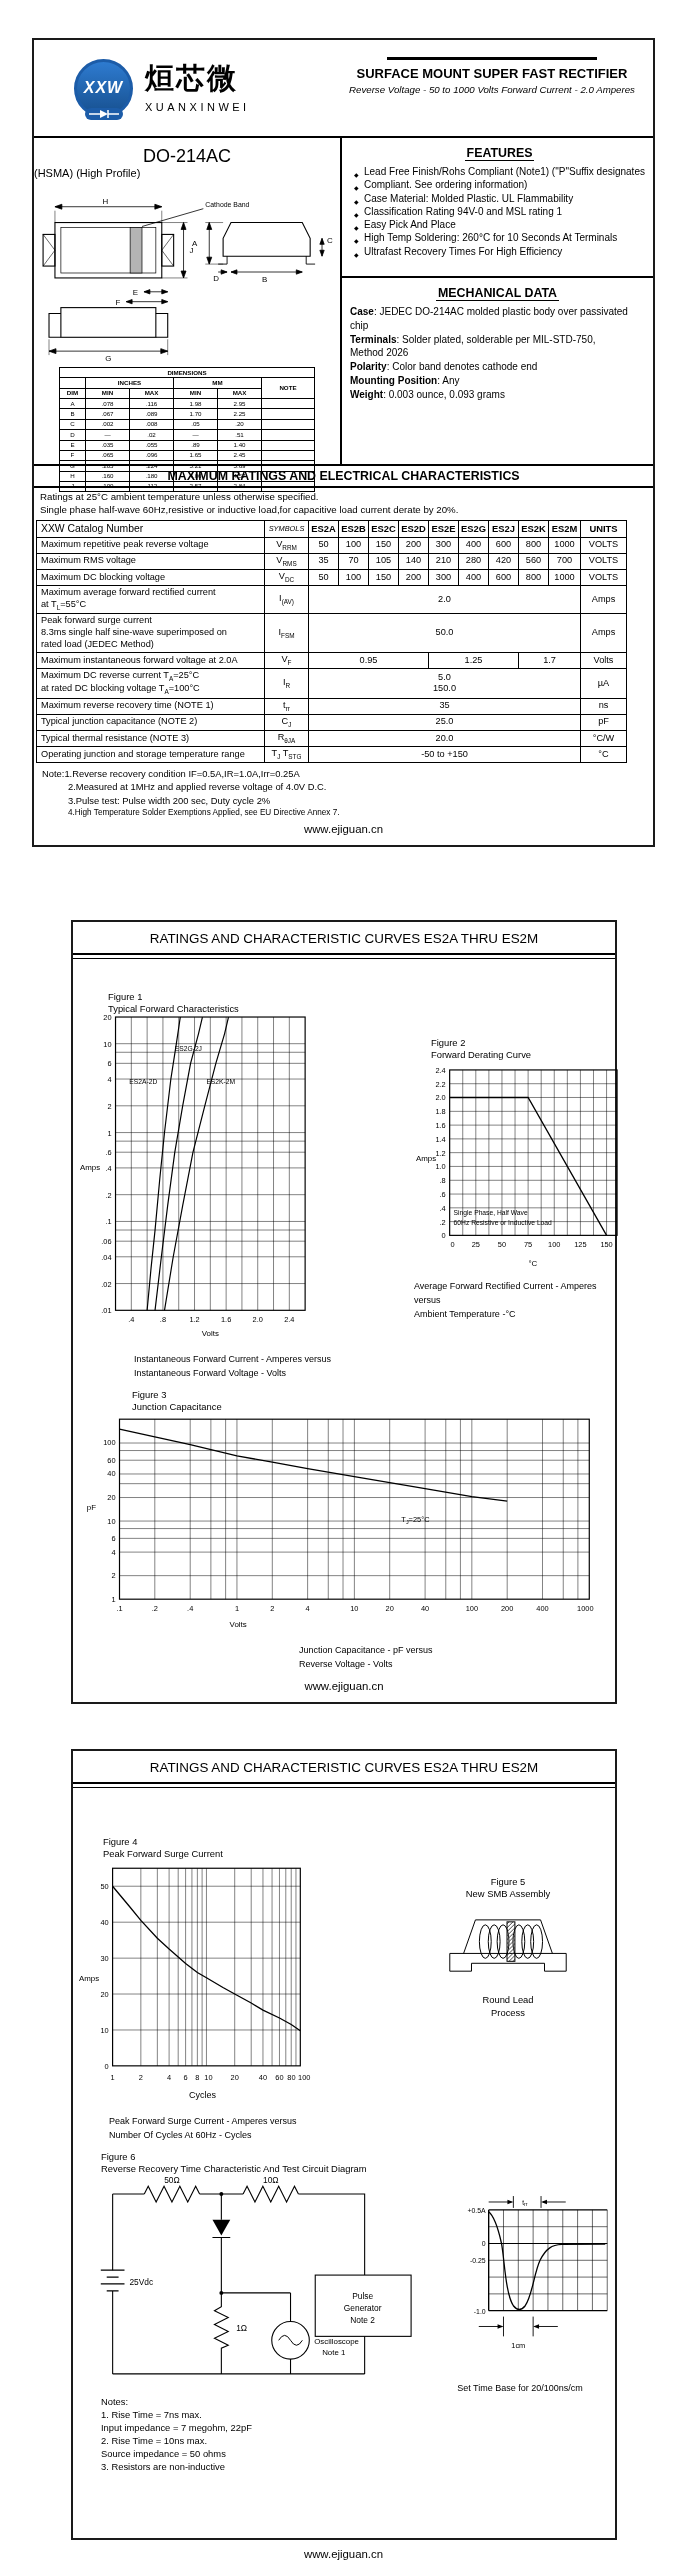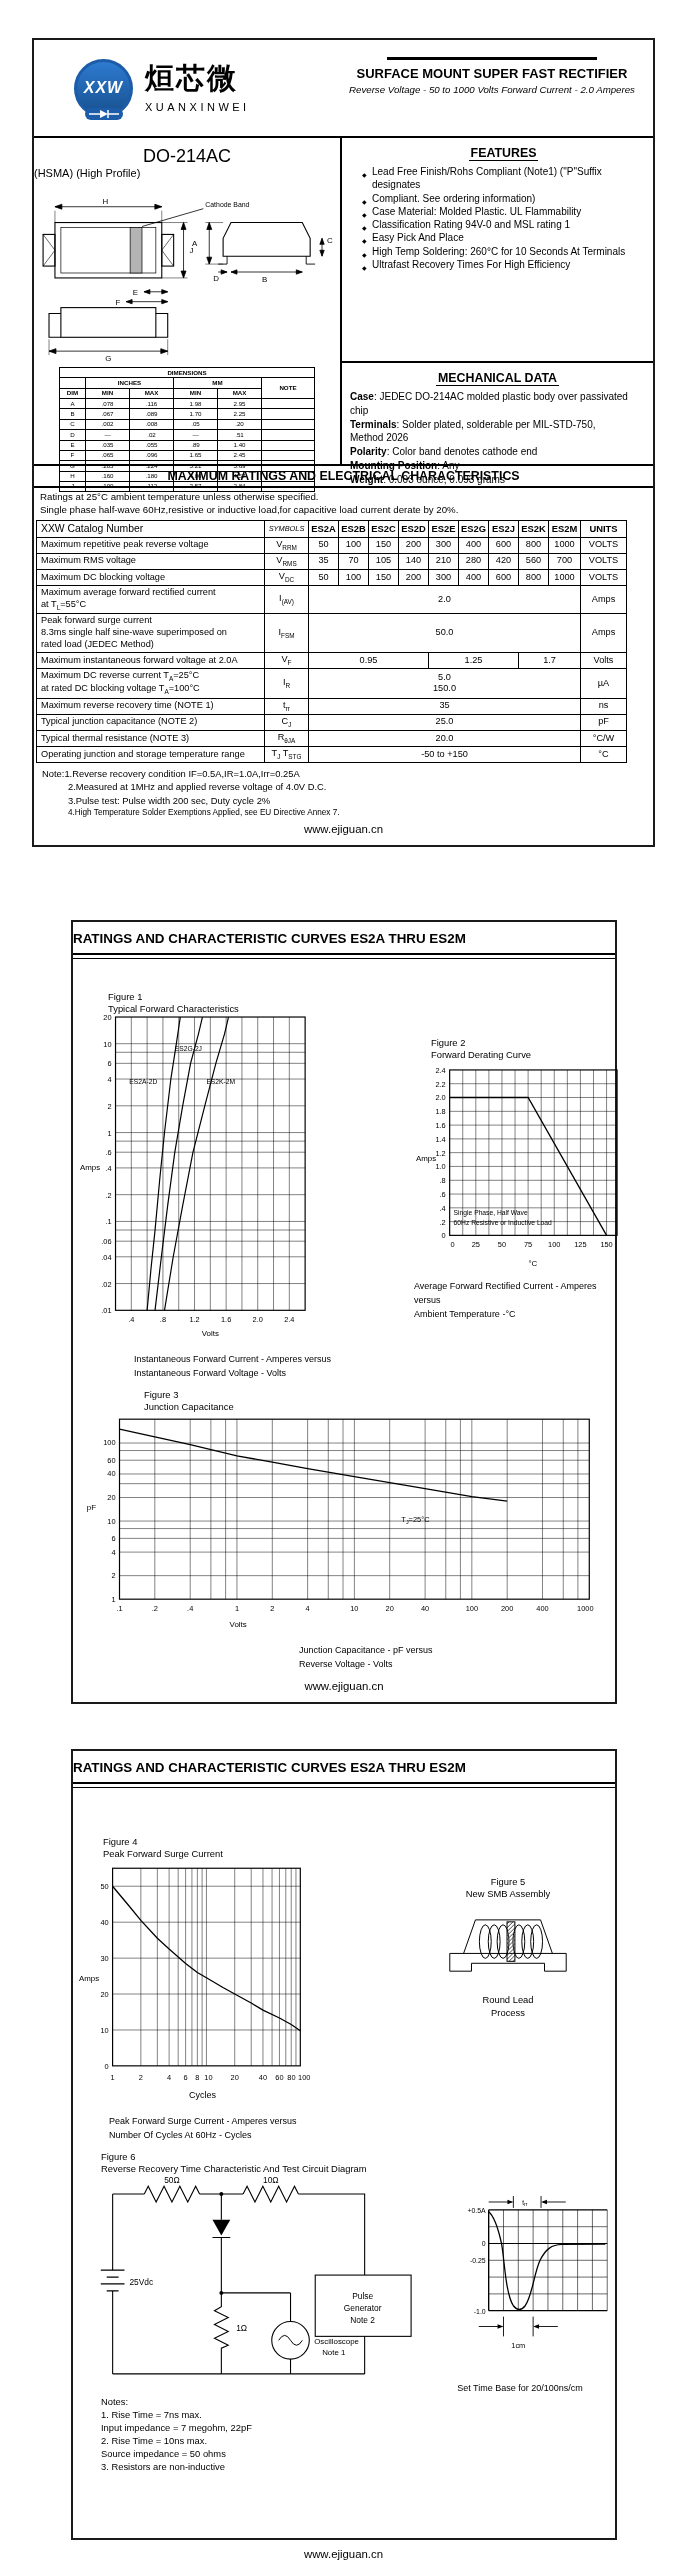--- a/index.html
+++ b/index.html
@@ -30,21 +30,21 @@
   .tagline{font-size:9.7px;font-style:italic;margin-top:3px}
   .cols{display:flex;height:326px}
   .colL{width:308px;border-right:2px solid #000;box-sizing:border-box}
   .colR{flex:1;padding:0}
   .pkg1{text-align:center;font-size:18px;margin-top:8px}
   .pkg2{text-align:left;font-size:11px}
   .pkgsvg{margin:2px auto 0}
   .dt{border-collapse:collapse;margin:3px auto 0}
   .dt td{border:1px solid #000;font-size:6.2px;padding:0.5px 2px;text-align:center;line-height:1.35}
   .dt td.b{font-weight:bold}
-  .featblk{height:225px;border-bottom:2px solid #000;padding:5px 8px 0 20px;box-sizing:border-box}
+  .featblk{height:140px;border-bottom:2px solid #000;padding:5px 8px 0 12px;box-sizing:border-box}
   .mechblk{padding:5px 8px 0 8px}
   .secttl{text-align:center;margin-bottom:4px}
   .secttl span{font-weight:bold;font-size:12.4px;border-bottom:1.5px solid #000;padding:0 2px}
   .feats div{display:flex;font-size:10px;line-height:1.33}
   .feats .blt{width:10px;flex:none}
   .blt::before{content:"◆";font-size:6px;position:relative;top:2px}
   .mechs div{font-size:10px;line-height:1.38}
   .mechs .bld{font-weight:bold}
   .rbar{border-top:2px solid #000;border-bottom:2px solid #000;text-align:center;
         font-weight:bold;font-size:12.4px;padding:3px 2px}
@@ -57,21 +57,21 @@
   .rt tr.hd td.pl{font-weight:normal;font-size:10.4px}
   .rt tr.hd td.symh{font-weight:normal;font-style:italic;font-size:7.4px}
   .rt sub{font-size:6.4px}
   .notes1{font-size:9.4px;padding:2px 0 0 8px;line-height:1.4}
   .notes1 div:not(:first-child){padding-left:26px}
   .notes1 div:nth-child(4){font-size:8.2px}
   .foot{position:absolute;bottom:10px;left:0;width:100%;text-align:center;font-size:11.4px}
   
   #p2{left:71px;top:920px;width:542px;height:780px}
   #p3{left:71px;top:1749px;width:542px;height:787px}
-  .pgtitle{font-weight:bold;font-size:13.4px;text-align:left;padding:9px 0 7px;
+  .pgtitle{font-weight:normal;font-size:13.4px;text-align:center;padding:9px 0 7px;
            border-bottom:2px solid #000}
   .subrule{border-top:1px solid #000;margin-top:3px}
   .figlab{font-size:9.4px;line-height:1.3}
   .cap{font-size:9px;line-height:1.55}
   .f5wrap{text-align:center;font-size:9.4px;line-height:1.3}
   .foot3{position:absolute;top:2548px;left:0;width:687px;text-align:center;font-size:11.4px}
 </style>
 </head>
 <body>
 
@@ -598,21 +598,21 @@
       <g font-size="6.8">
         <text x="40" y="152">Single Phase, Half Wave</text>
         <text x="40" y="163">60Hz Resistive or Inductive Load</text>
       </g>
     </svg>
     <div class="abs cap" style="left:341px;top:358px;width:203px">
       <div>Average Forward Rectified Current  -  Amperes versus</div>
         <div>Ambient Temperature  -°C</div>
     </div>
 
-    <div class="abs figlab" style="left:71px;top:467px">
+    <div class="abs figlab" style="left:59px;top:467px">
       <div>Figure 3</div>
       <div>Junction Capacitance</div>
     </div>
     <svg class="abs" style="left:2px;top:489px" width="539" height="230" viewBox="0 0 545 232">
       <g stroke="#000" stroke-width="0.5">
         <line x1="80.7" y1="8" x2="80.7" y2="190"></line>
           <line x1="116.5" y1="8" x2="116.5" y2="190"></line>
           <line x1="137.4" y1="8" x2="137.4" y2="190"></line>
           <line x1="152.3" y1="8" x2="152.3" y2="190"></line>
           <line x1="163.75" y1="8" x2="163.75" y2="190"></line>

